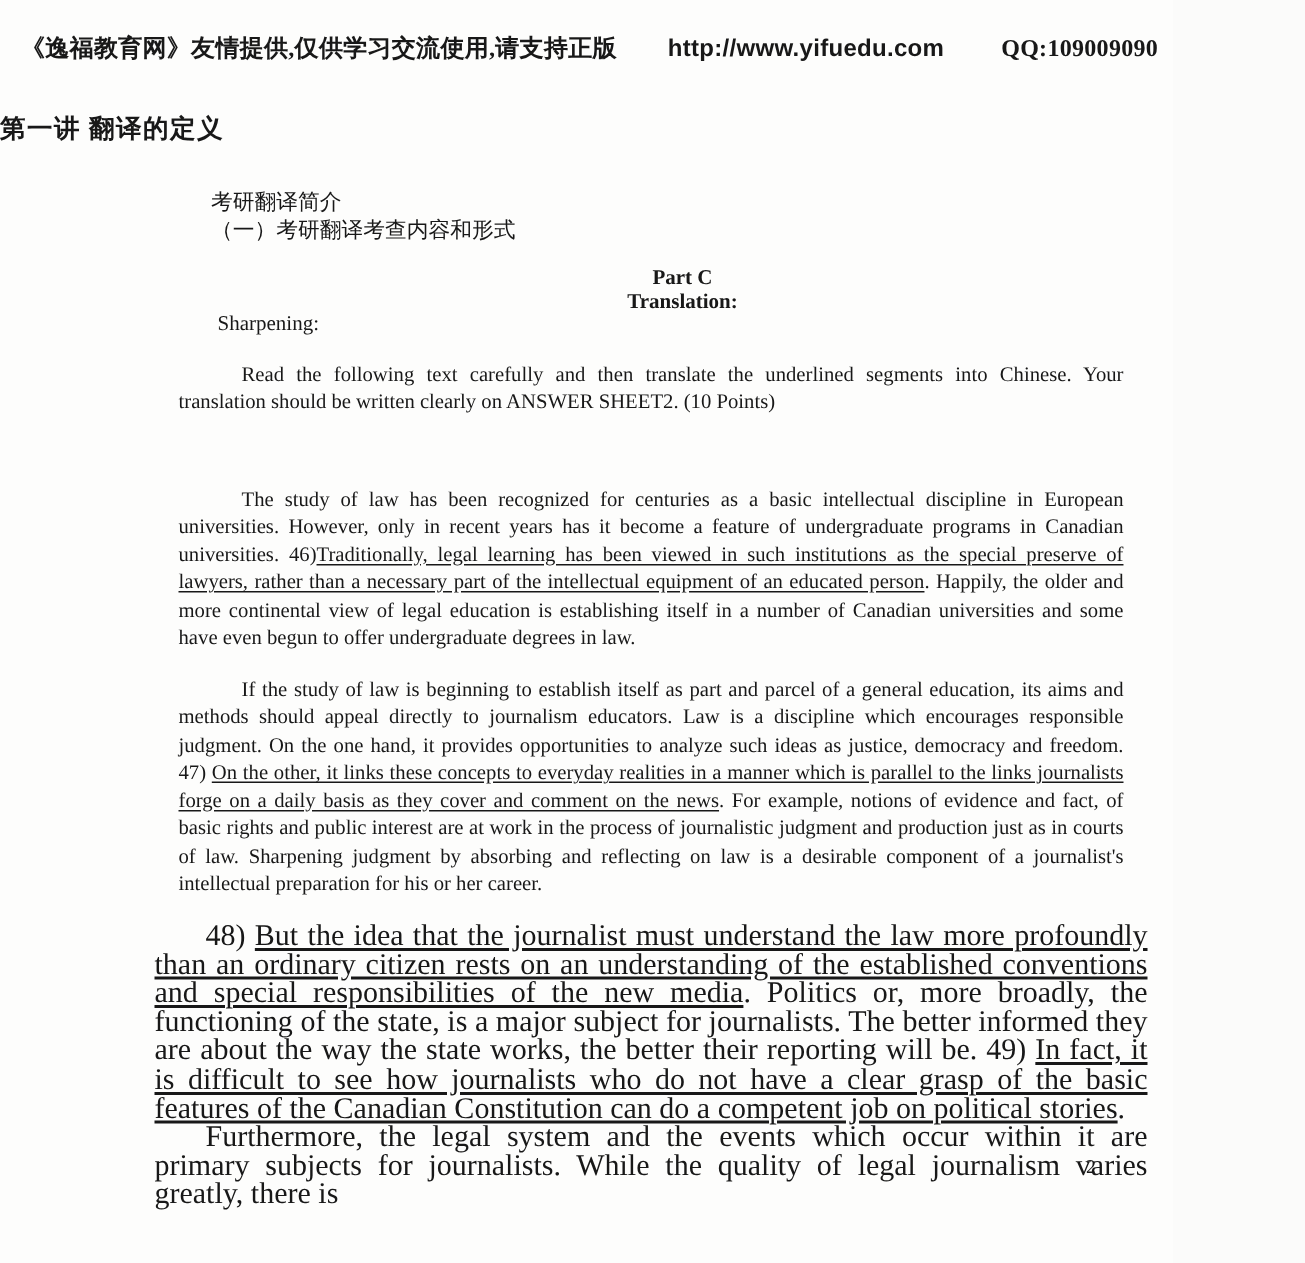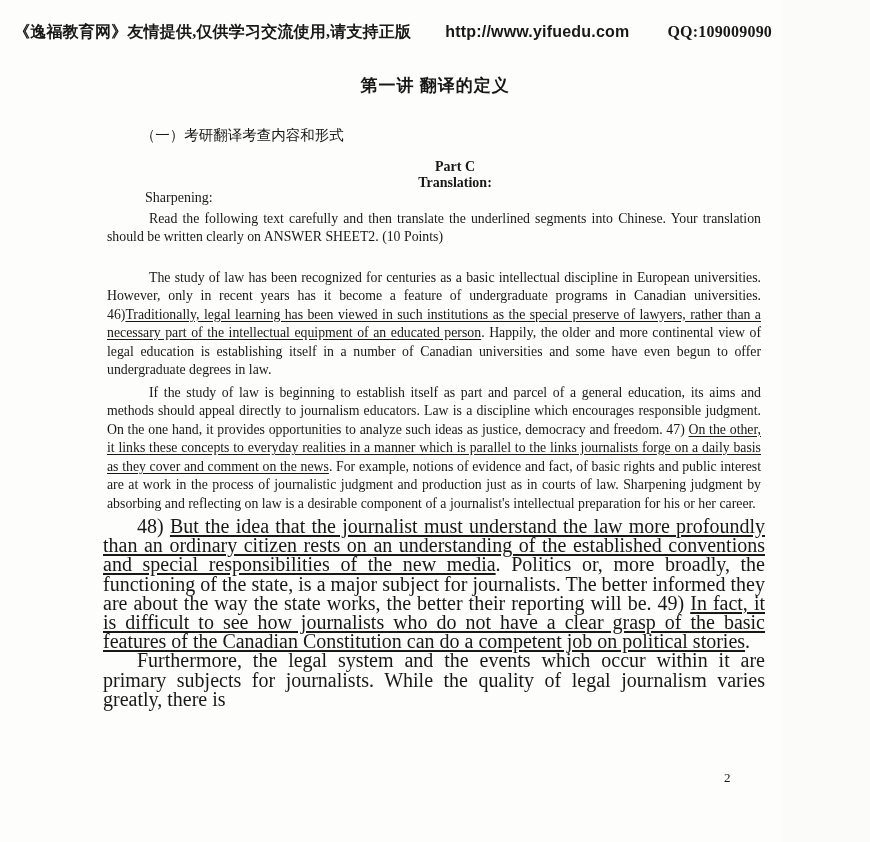--- a/index.html
+++ b/index.html
@@ -21,21 +21,20 @@
     display: flex; align-items: baseline;
     font-weight: bold; font-size: 16px;
     white-space: nowrap;
     letter-spacing: 0.2px;
   }
   .doc-header .hdr-notice { margin-right: 34px; }
   .doc-header .hdr-url { margin-right: 38px; font-family: Liberation Sans, sans-serif; }
   .doc-title {
     position: absolute;
     left: 0; top: 74px; width: 870px;
-    text-align: center;
     font-weight: bold; font-size: 17px;
     letter-spacing: 1px;
   }
   .content {
     position: absolute;
     left: 103px; top: 112px; width: 662px;
   }
   .zh-para {
     font-size: 14.5px; line-height: 19px;
     text-align: justify; text-indent: 2em;
@@ -47,21 +46,21 @@
   }
   .sp-md { height: 14px; }
   .en-label {
     font-size: 14px; line-height: 15.5px;
     padding-left: 42px; margin: 0;
   }
   .bold { font-weight: bold; text-align: center; }
   .en-para {
     font-size: 13.8px; line-height: 18.5px;
     text-align: justify; text-indent: 42px;
-    margin: 4px;
+    margin: 16px;
   }
   .en-para-big {
     font-size: 20px; line-height: 19.2px;
     text-align: justify; text-indent: 34px;
     margin: 0;
   }
   .u { text-decoration: underline; text-underline-offset: 2px; }
   .page-number {
     position: absolute;
     left: 724px; top: 770px;
@@ -79,20 +78,21 @@
     <span class="hdr-qq">QQ:109009090</span>
   </div>
 
   <div class="doc-title">第一讲 翻译的定义</div>
 
   <div class="content">
 
 
     <div class="sp-md"></div>
 
+    <p class="zh-line">考研翻译简介</p>
     <p class="zh-line">（一）考研翻译考查内容和形式</p>
 
     <div class="sp-md"></div>
 
     <p class="en-label bold">Part C</p>
     <p class="en-label bold">Translation:</p>
     <p class="en-label">Sharpening:</p>
     <p class="en-para">Read the following text carefully and then translate the underlined segments into Chinese. Your translation should be written clearly on ANSWER SHEET2. (10 Points)</p>
 
     <div class="sp-md"></div>

